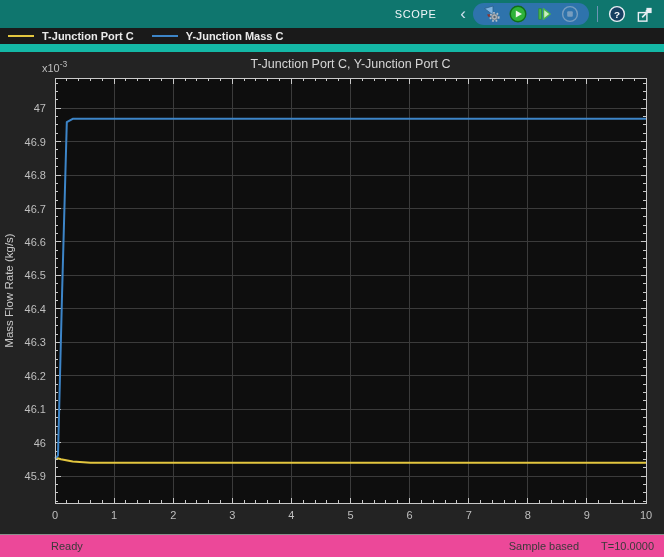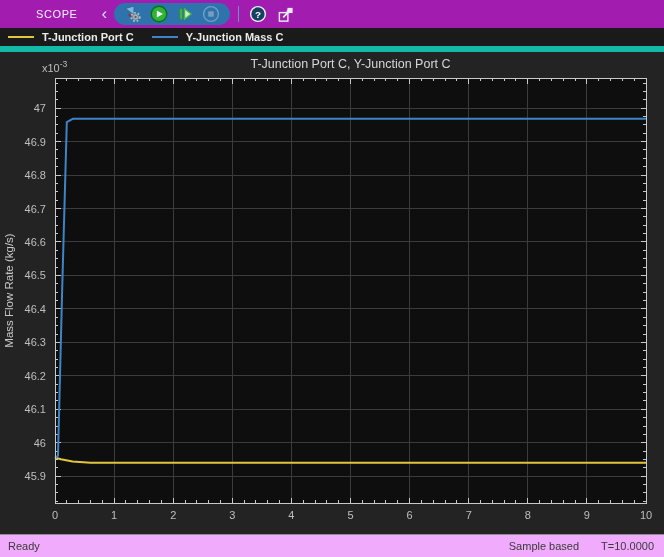--- a/index.html
+++ b/index.html
@@ -4,22 +4,22 @@
 <style>
   * { box-sizing: border-box; }
   html,body { margin:0; padding:0; background:#111; }
   .window {
     width:664px; height:557px; display:flex; flex-direction:column;
     font-family:"Liberation Sans","DejaVu Sans",sans-serif; overflow:hidden;
     background:#232323;
   }
   
   .toolstrip {
-    height:28px; flex:0 0 28px; background:#a21caf;
-    display:flex; align-items:center; justify-content:flex-start;
+    height:28px; flex:0 0 28px; background:#0f766e;
+    display:flex; align-items:center; justify-content:flex-end;
   }
   .tabs { display:flex; align-items:center; margin-left:14px; }
   .tab {
     color:#f2f6fa; font-size:11px; letter-spacing:0.6px; padding:0 22px;
     line-height:28px; cursor:default; white-space:nowrap;
   }
   .toolbar-right { display:flex; align-items:center; margin-right:10px; }
   .chevron {
     color:#cfe0ef; font-size:17px; line-height:22px; margin-right:5px;
     padding:0 2px; cursor:default;
@@ -27,33 +27,33 @@
   .btn-panel {
     display:flex; align-items:center; gap:8px; background:#2e73ac;
     border-radius:11px; height:22px; padding:0 10px;
   }
   .icon-btn { width:18px; height:18px; display:flex; align-items:center; justify-content:center; }
   .tb-divider { width:1px; height:16px; background:#6d94b4; margin:0 8px; }
   .icon-btn.outside { margin-left:2px; }
   .gap8 { width:8px; }
   
   .legend {
-    height:24px; flex:0 0 24px; background:#1a1a1a; border-bottom:6px solid #14b8a6;
+    height:24px; flex:0 0 24px; background:#1a1a1a; border-bottom:8px solid #14b8a6;
     display:flex; align-items:center; padding-left:8px;
   }
   .legend-item { display:flex; align-items:center; margin-right:18px; }
   .legend-swatch { width:26px; height:2px; margin-right:8px; }
   .legend-label { color:#eaeaea; font-size:11px; font-weight:bold; white-space:nowrap; }
   
   .figure { flex:1 1 auto; position:relative; background:#232323; }
   .figure svg { display:block; }
   
   .statusbar {
-    height:23px; flex:0 0 23px; background:#f0abfc; border-top:1px solid #8e8e8e;
-    display:flex; align-items:center; font-size:11px; color:#3a3a3a;
+    height:23px; flex:0 0 23px; background:#ec4899; border-top:1px solid #8e8e8e;
+    display:flex; align-items:center; font-size:11px; color:#3a3a3a;padding-left:43px;
   }
   .status-left { padding-left:8px; }
   .status-right { margin-left:auto; display:flex; align-items:center; padding-right:10px; }
   .status-right .spacer { width:22px; }
 </style>
 </head>
 <body>
 
 <div class="window">
 

